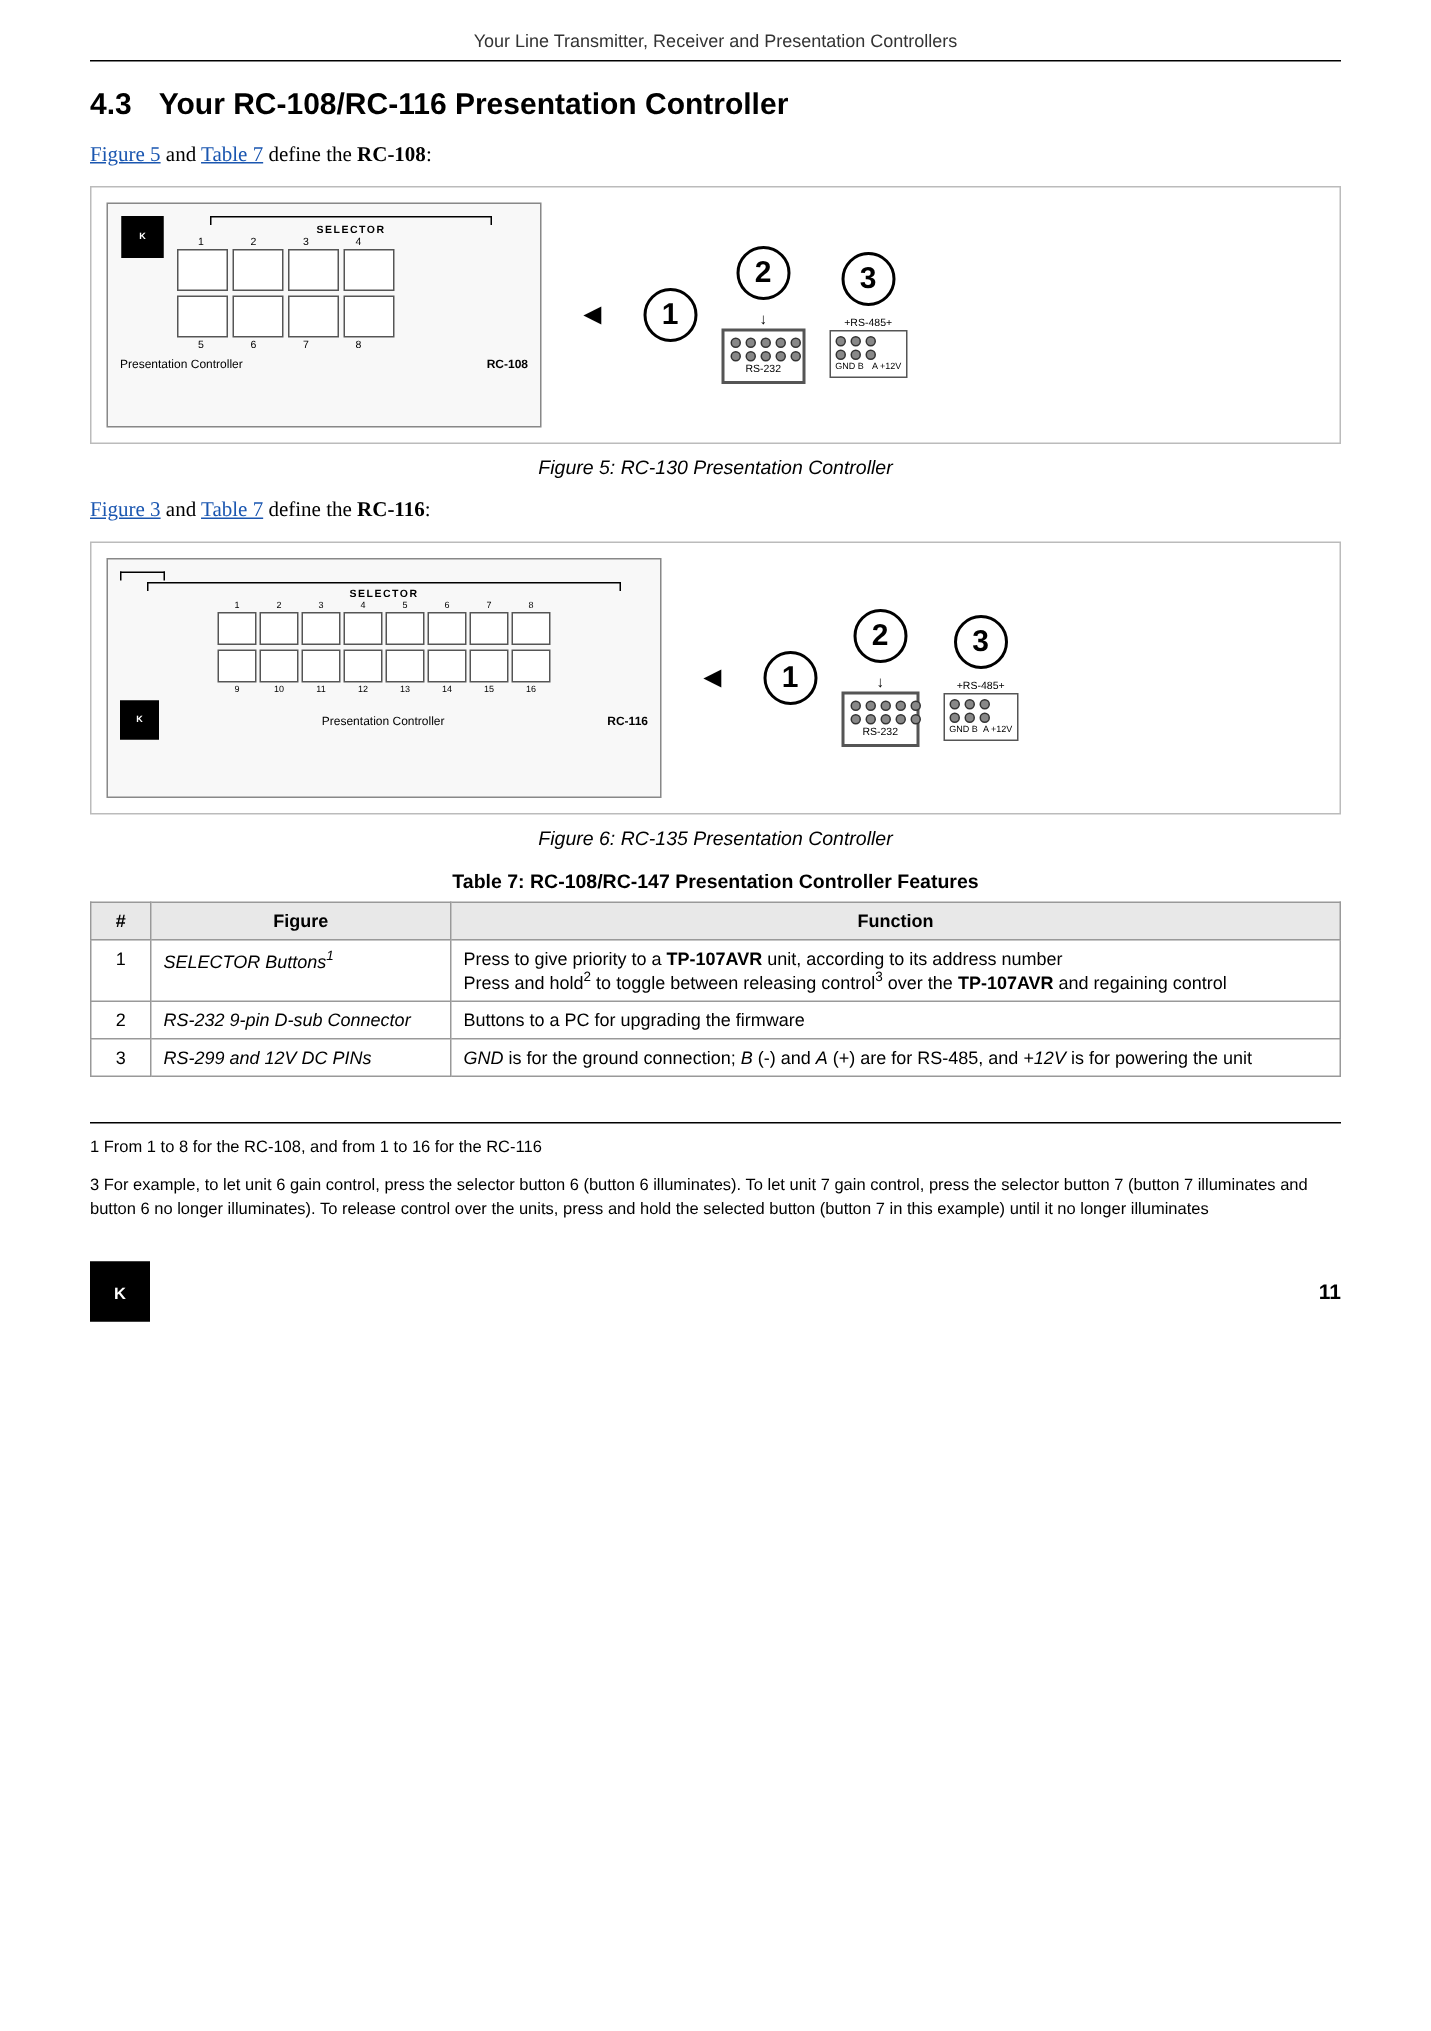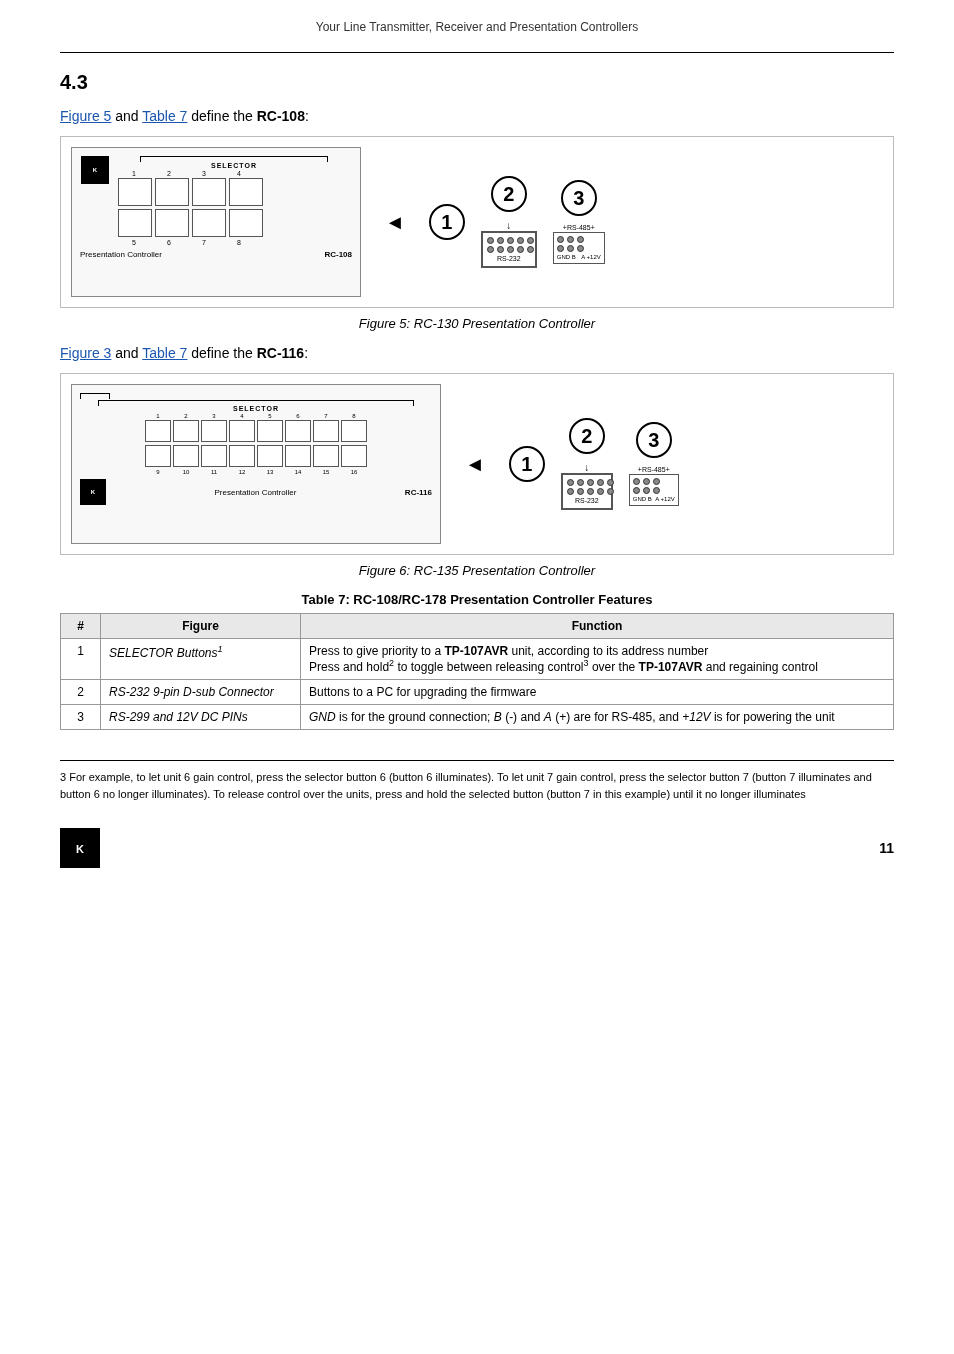--- a/index.html
+++ b/index.html
@@ -11,40 +11,41 @@
       width: 954px;
       min-height: 1354px;
       padding: 20px 60px 40px 60px;
     }
 
     .page-header {
       text-align: center;
       font-size: 12px;
       color: #333;
       border-bottom: 1px solid #000;
-      padding-bottom: 18px;
+      padding-bottom: 6px;
       margin-bottom: 18px;
     }
 
     .section-title {
       font-size: 20px;
       font-weight: bold;
       margin-bottom: 14px;
       display: flex;
       gap: 18px;
       align-items: baseline;
     }
     .section-num {
       font-size: 20px;
       font-weight: bold;
     }
 
     .intro-text {
       font-size: 14px;
       margin-bottom: 12px;
+      font-family: Liberation Serif, serif;
     }
     a { color: #1a56b0; text-decoration: underline; }
 
     .figure-container {
       border: 1px solid #bbb;
       padding: 10px;
       margin-bottom: 8px;
       display: flex;
       flex-direction: row;
       gap: 20px;
@@ -258,20 +259,21 @@
   </style>
 </head>
 <body>
 
 <div class="page-header">
   <span>Your Line Transmitter, Receiver and Presentation Controllers</span>
 </div>
 
 <div class="section-title">
   <span class="section-num">4.3</span>
+  <span>Your RC-108/RC-116 Presentation Controller</span>
 </div>
 
 <p class="intro-text">
   <a>Figure 5</a>
   <span> and </span>
   <a>Table 7</a>
   <span> define the </span>
   <strong>RC-108</strong>:
 </p>
 
@@ -503,21 +505,21 @@
               <span>A +12V</span>
           </div>
         </div>
       </div>
     </div>
   </div>
 </div>
 
 <p class="figure-caption">Figure 6: RC-135 Presentation Controller</p>
 
-<p class="table-title">Table 7: RC-108/RC-178 Presentation Controller Features</p>
+<p class="table-title">Table 7: RC-108/RC-147 Presentation Controller Features</p>
 
 <table class="features-table">
   <thead>
     <tr>
       <th>#</th>
       <th>Figure</th>
       <th>Function</th>
     </tr>
   </thead>
   <tbody>
@@ -539,20 +541,23 @@
       <td><em>RS-299 and 12V DC PINs</em></td>
       <td>
         <em>GND</em> is for the ground connection; <em>B</em> (-) and <em>A</em> (+) are for RS-485, and <em>+12V</em> is for powering the unit
       </td>
     </tr>
   </tbody>
 </table>
 
 <div class="footnotes">
   <div class="footnote-item">
+    <span>1 From 1 to 8 for the RC-108, and from 1 to 16 for the RC-116</span>
+  </div>
+  <div class="footnote-item">
     <span>3 For example, to let unit 6 gain control, press the selector button 6 (button 6 illuminates). To let unit 7 gain control, press the selector button 7 (button 7 illuminates and button 6 no longer illuminates). To release control over the units, press and hold the selected button (button 7 in this example) until it no longer illuminates</span>
   </div>
 </div>
 
 <div class="page-footer">
   <div class="kramer-footer-logo">
     <svg width="30" height="30" viewBox="0 0 30 30">
       <rect width="30" height="30" fill="#000"></rect>
       <text x="15" y="20" text-anchor="middle" fill="white" font-size="11" font-weight="bold" font-family="Arial">K</text>
     </svg>

